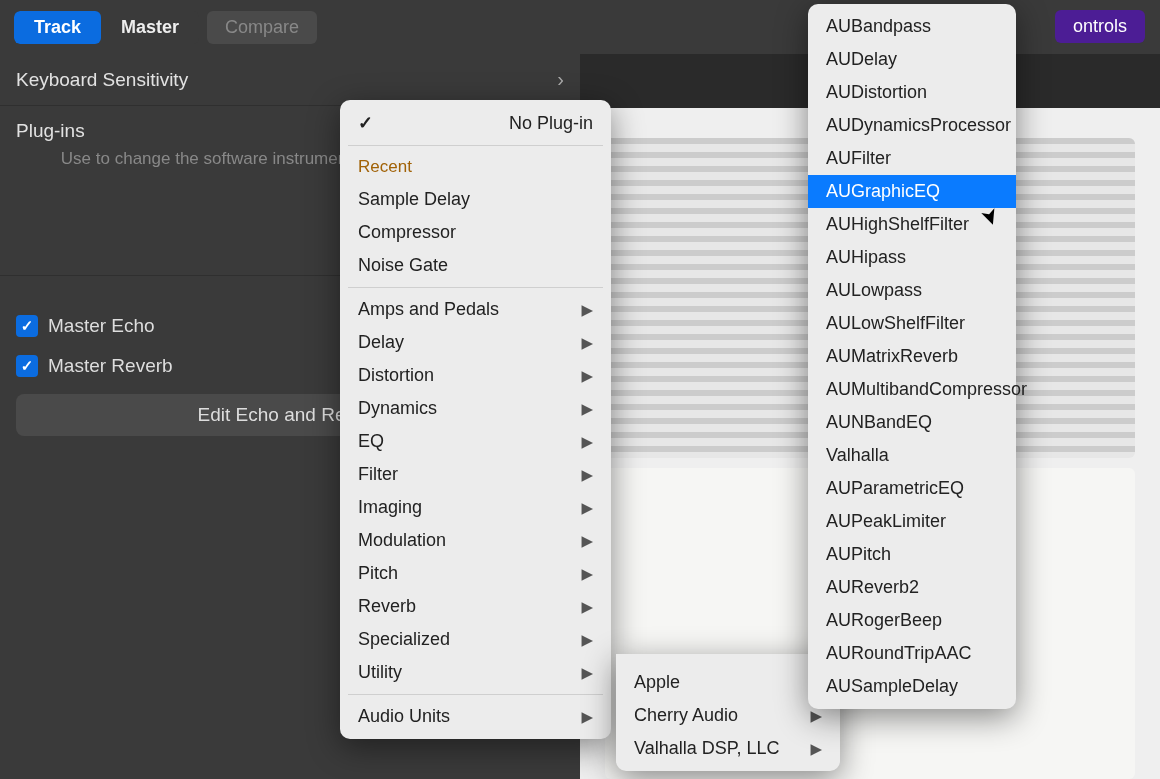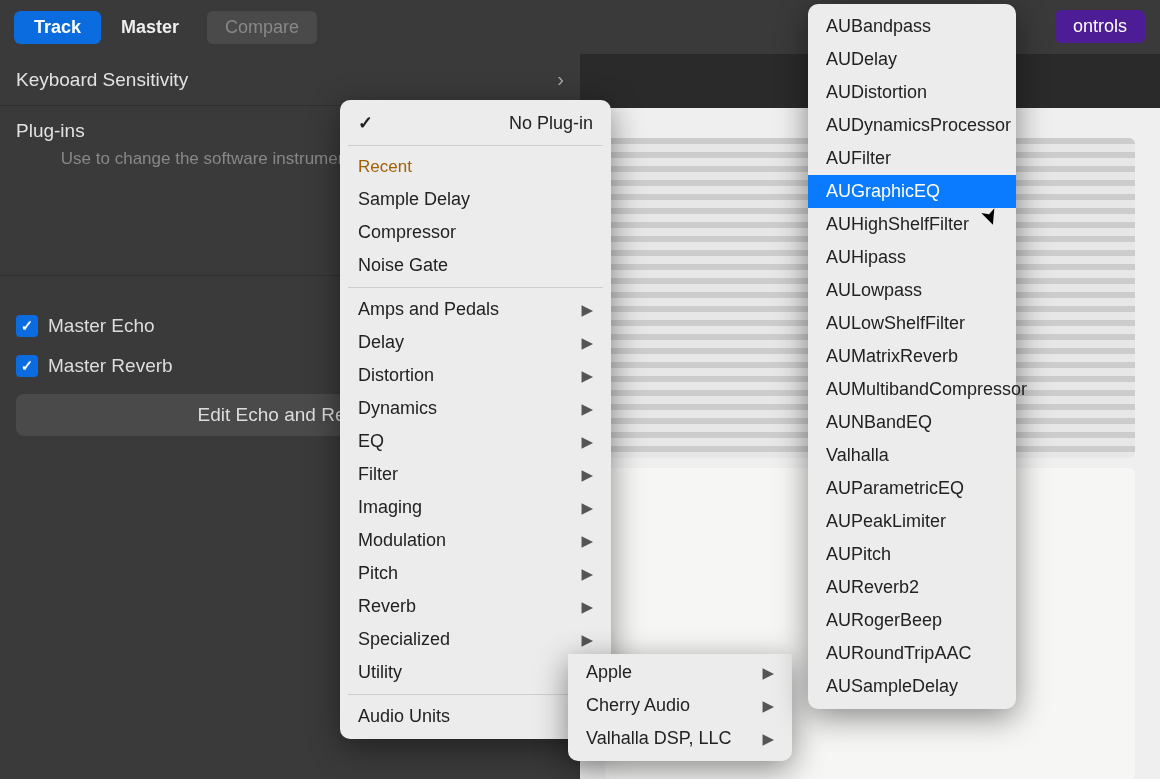--- a/index.html
+++ b/index.html
@@ -167,21 +167,21 @@
     background: #cfcfcf;
     margin: 5px 8px;
   }
   .menu .sub-chevron {
     margin-left: 24px;
     color: #555;
     font-size: 15px;
   }
 
   .menu1 { top: 100px; left: 340px; width: 271px; }
-  .menu2 { top: 654px; left: 568px; width: 224px; border-radius:0 0 10px 10px; padding-top:2px;}
+  .menu2 { top: 654px; left: 616px; width: 224px; border-radius:0 0 10px 10px; padding-top:12px;}
   .menu3 { top: 4px; left: 808px; width: 208px; bottom:auto;}
 
   .main-plugin-area {
     position: absolute;
     left: 580px;
     right: 0;
     top: 108px;
     bottom: 0;
     background: #efefef;
   }

